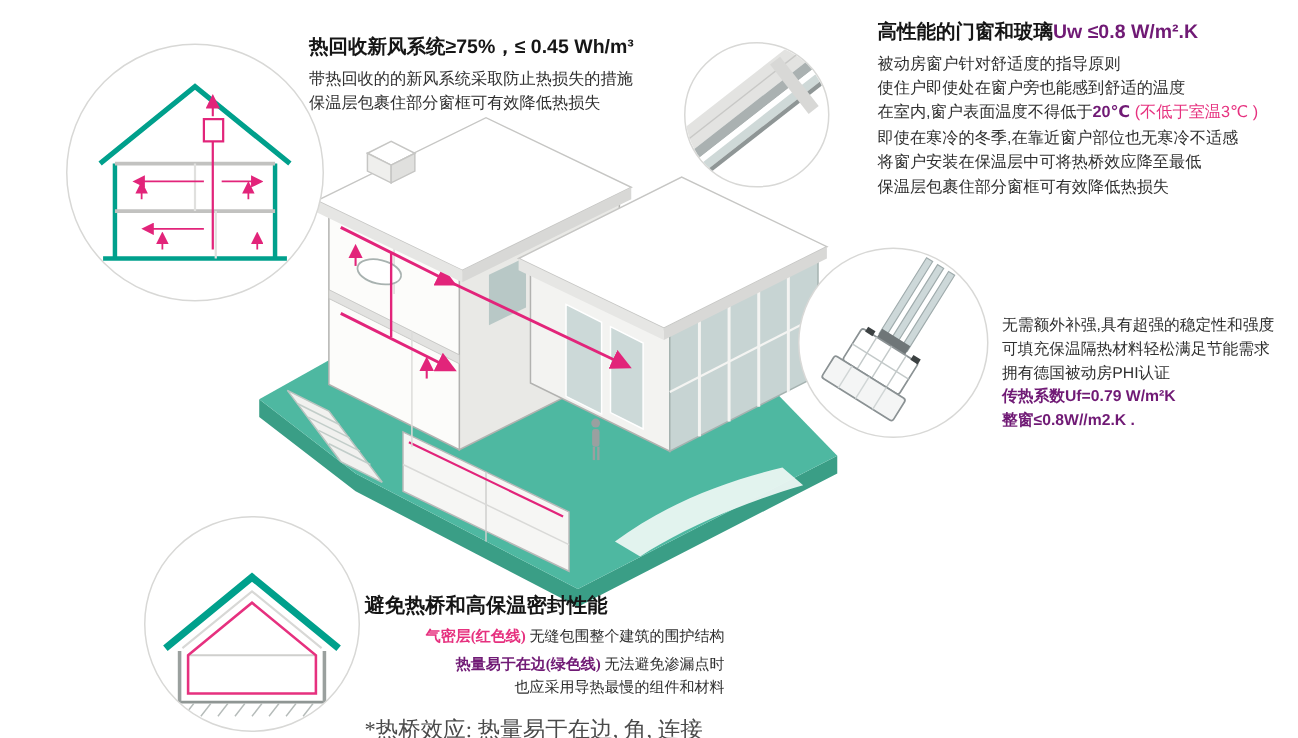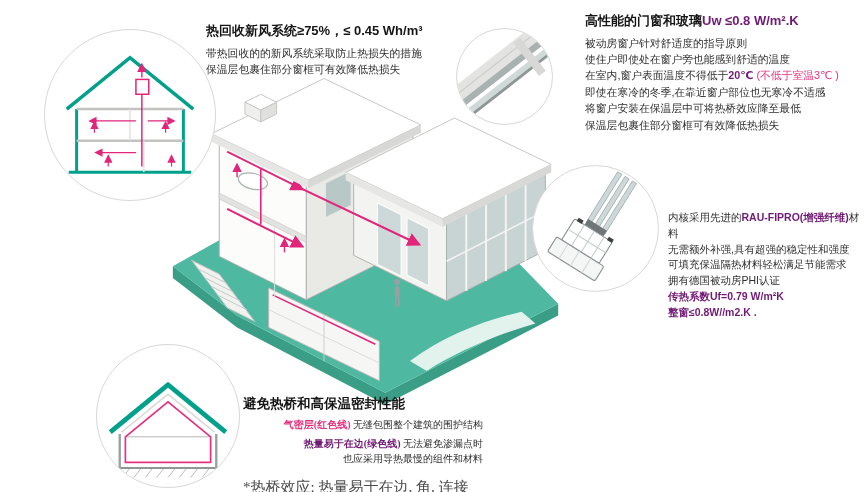--- a/index.html
+++ b/index.html
@@ -202,21 +202,20 @@
         <line x1="52" y1="93" x2="52" y2="111" stroke="#D0D5D5"></line>
         <line x1="66" y1="93" x2="66" y2="111" stroke="#D0D5D5"></line>
         <line x1="80" y1="93" x2="80" y2="111" stroke="#D0D5D5"></line>
         <rect x="47" y="64" width="6" height="4" fill="#3C4142"></rect>
         <rect x="84" y="64" width="6" height="4" fill="#3C4142"></rect>
       </g>
     </svg>
   </div>
 
   <div class="tb tb-profile">
-    <div class="line"><span>内核采用先进的</span><span class="teal b">RAU-FIPRO(增强纤维)</span><span>材料</span></div>
     <div class="line">无需额外补强,具有超强的稳定性和强度</div>
     <div class="line">可填充保温隔热材料轻松满足节能需求</div>
     <div class="line">拥有德国被动房PHI认证</div>
     <div class="line teal b">传热系数Uf=0.79 W/m²K</div>
     <div class="line teal b">整窗≤0.8W//m2.K .</div>
   </div>
 
   <div class="circle circ-airtight">
     <svg viewBox="0 0 150 150">
       <line x1="14" y1="130" x2="136" y2="130" stroke="#8F9694" stroke-width="2"></line>

